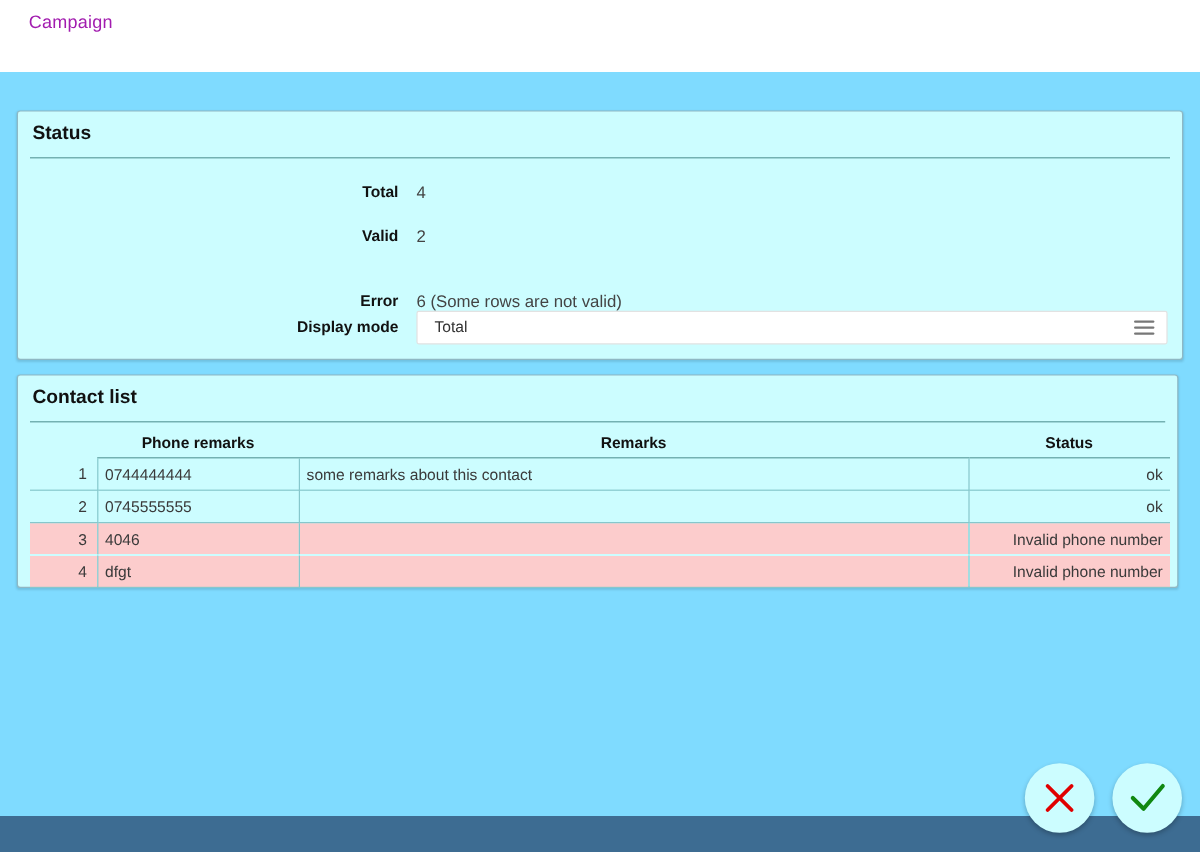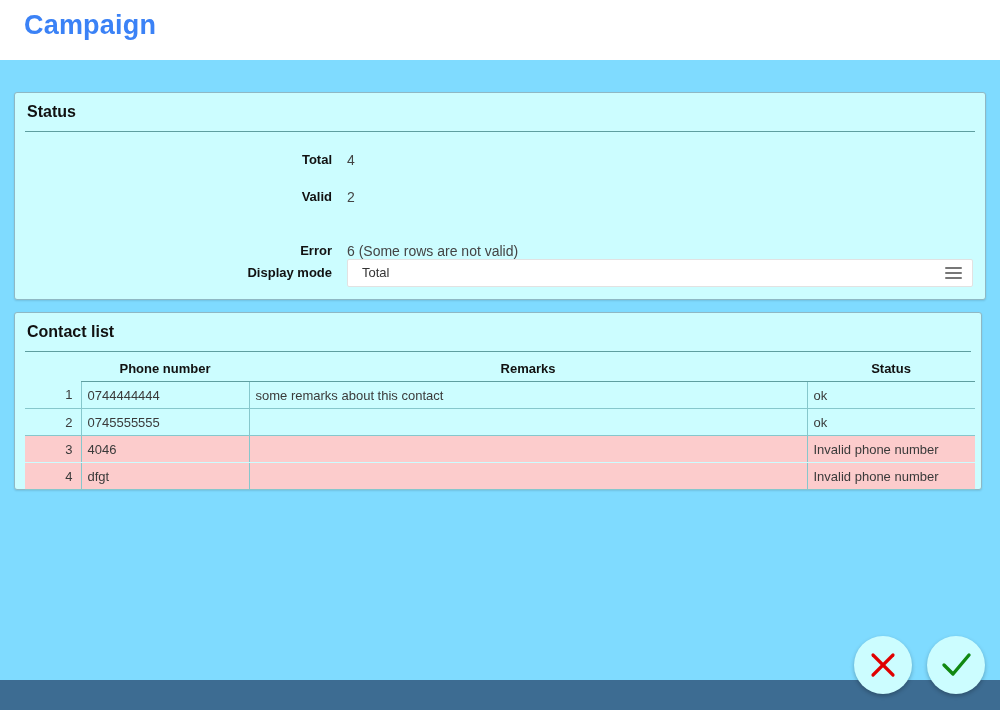--- a/index.html
+++ b/index.html
@@ -28,23 +28,23 @@
     left: 0; top: 0;
     width: 1000px;
     height: 60px;
     background: #ffffff;
     box-sizing: border-box;
   }
   .topbar-title {
     position: absolute;
     left: 24px;
     top: 10px;
-    font-size: 27px;
-    font-weight: bold;
-    color: #3b82f6;
+    font-size: 15px;
+    font-weight: normal;
+    color: #a21caf;
     letter-spacing: 0.2px;
   }
 
   
   .body-area {
     position: absolute;
     left: 0; top: 60px;
     width: 1000px;
     height: 620px;
     background: #7fdbff;
@@ -178,21 +178,21 @@
     font-size: 13px;
     color: #3a3a3a;
     padding: 4px 6px;
     height: 18px;
     border-bottom: 1px solid #86c7cc;
     border-right: 1px solid #86c7cc;
     white-space: nowrap;
     overflow: hidden;
     text-overflow: ellipsis;
   }
-  .table td.cell-status { border-right: none; }
+  .table td.cell-status { border-right: none; text-align: right; }
   .table td.cell-idx {
     text-align: right;
     color: #3a3a3a;
     padding-right: 8px;
   }
   .table tr.row-error td {
     background: #fccccc;
     border-bottom: 1px solid #ccfdff;
   }
   .table tr.row-error td.cell-idx { border-bottom: 1px solid #ccfdff; }
@@ -279,21 +279,21 @@
       <table class="table">
         <colgroup>
           <col class="col-idx">
             <col class="col-phone">
             <col class="col-remarks">
             <col class="col-status">
         </colgroup>
         <thead>
           <tr>
             <th class="idx-head"></th>
-            <th>Phone number</th>
+            <th>Phone remarks</th>
             <th>Remarks</th>
             <th>Status</th>
           </tr>
         </thead>
         <tbody>
           <tr>
             <td class="cell-idx">1</td>
             <td class="cell-phone">0744444444</td>
             <td class="cell-remarks">some remarks about this contact</td>
             <td class="cell-status">ok</td>

